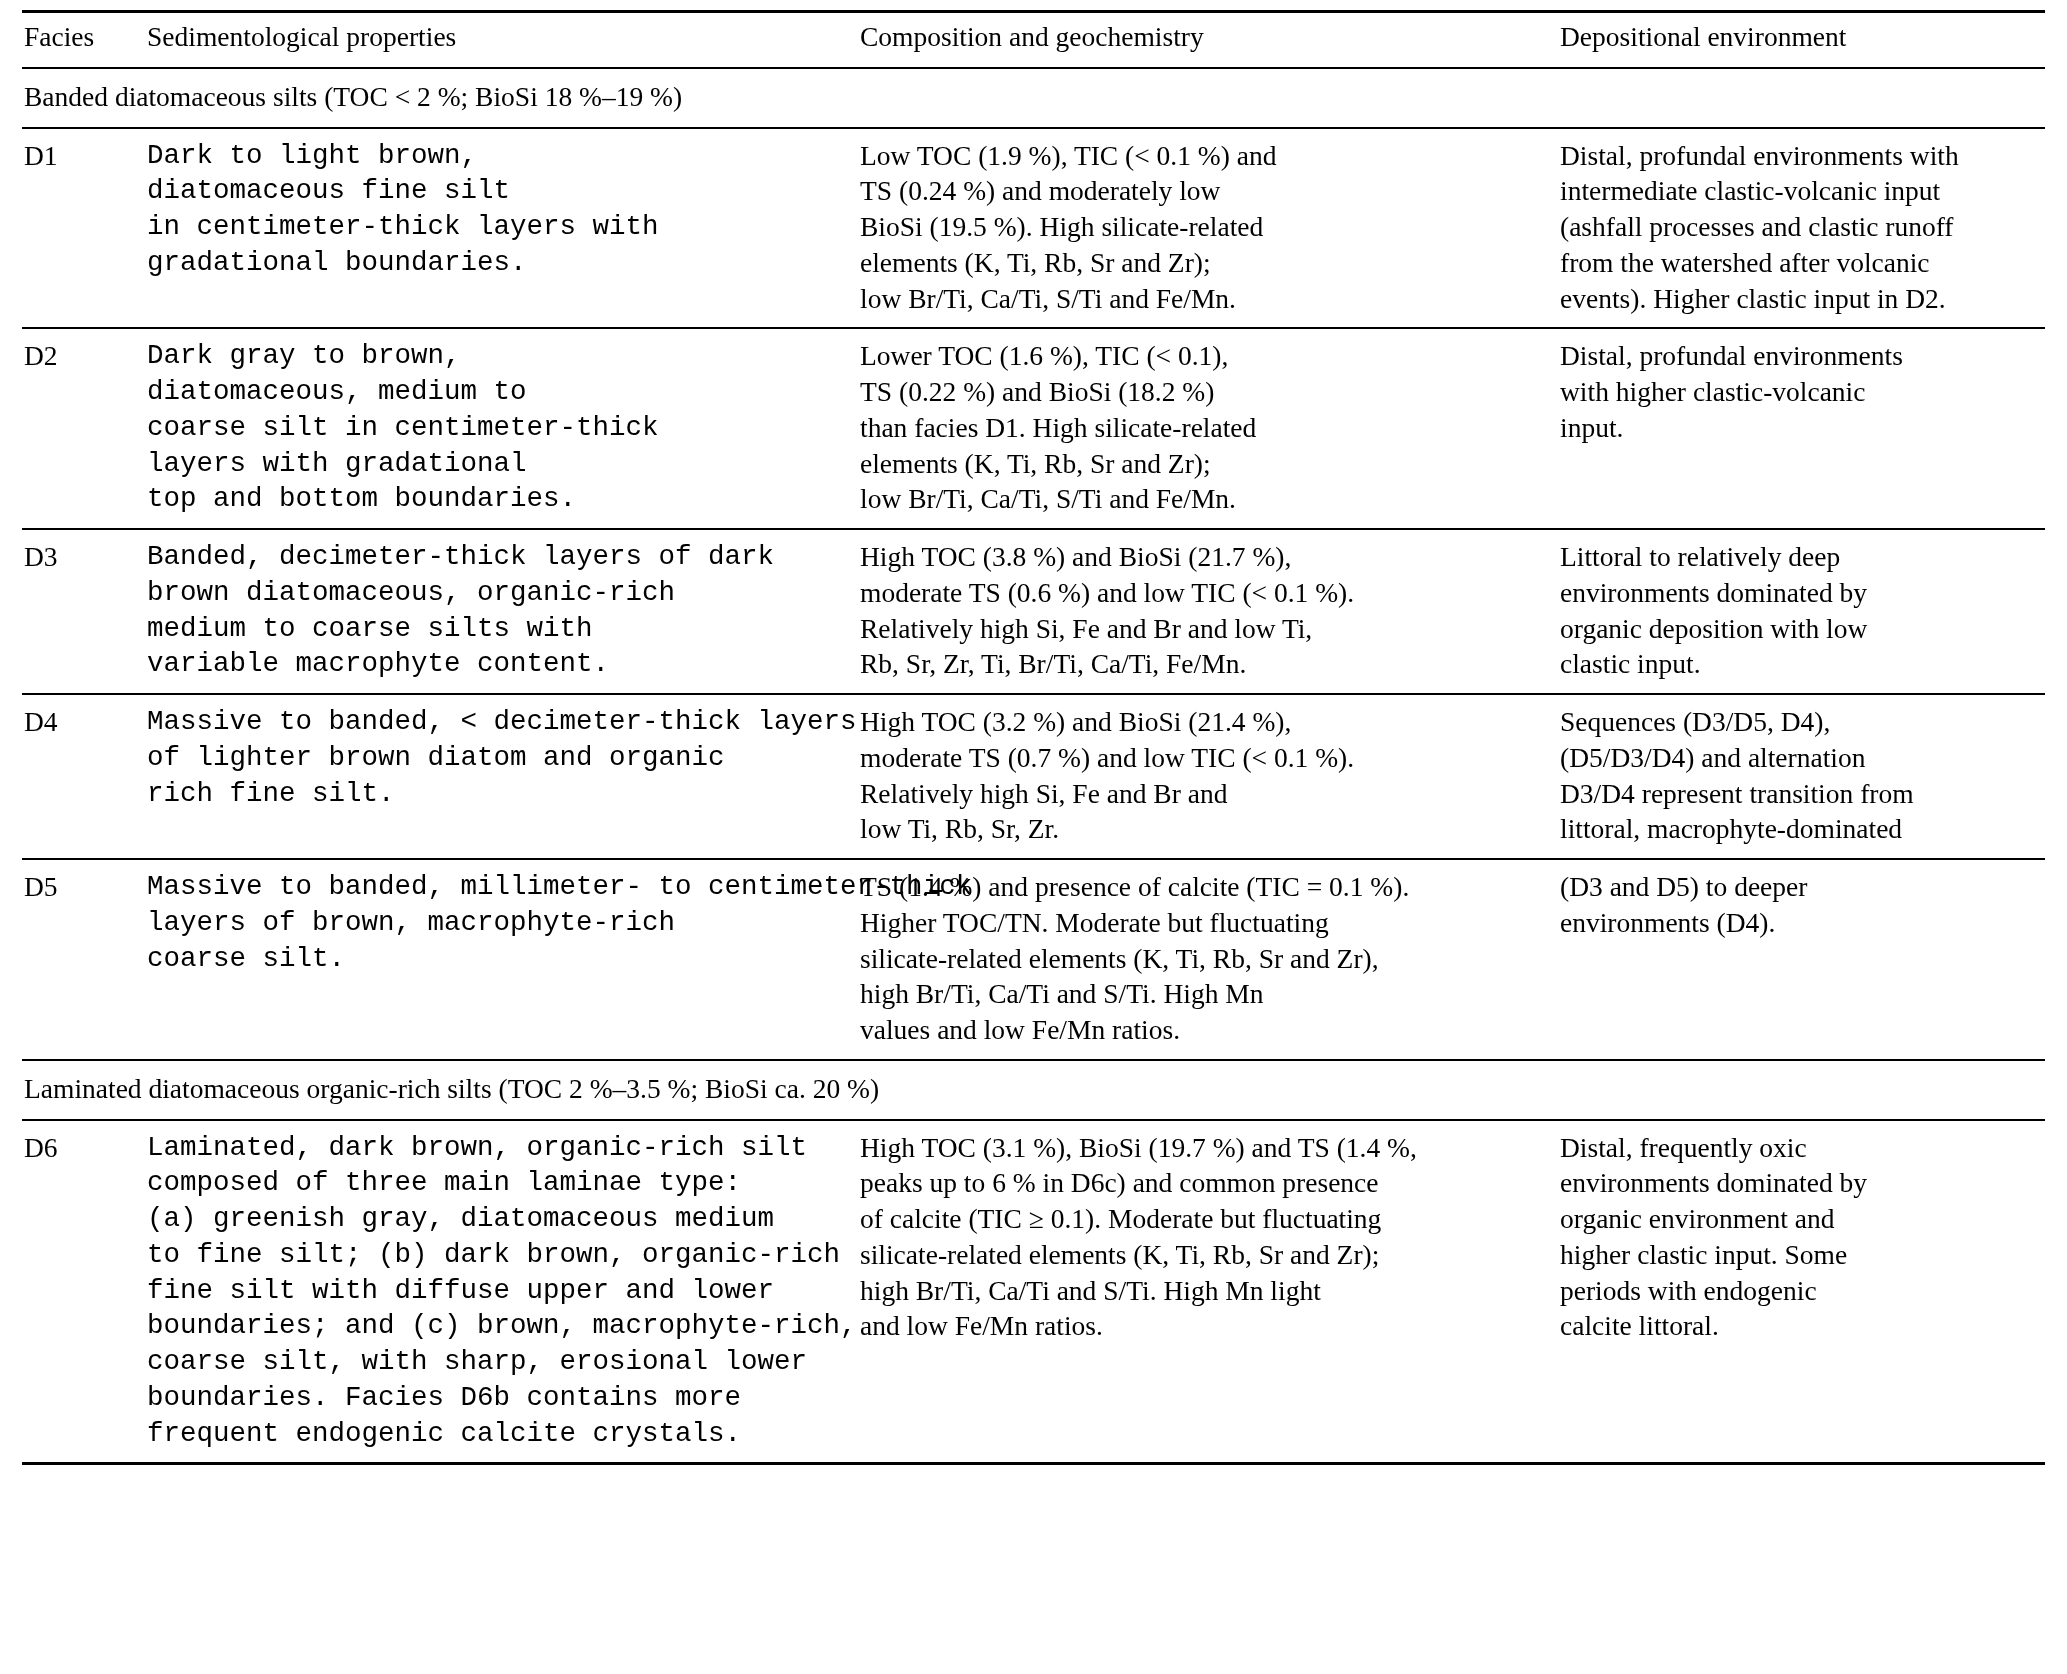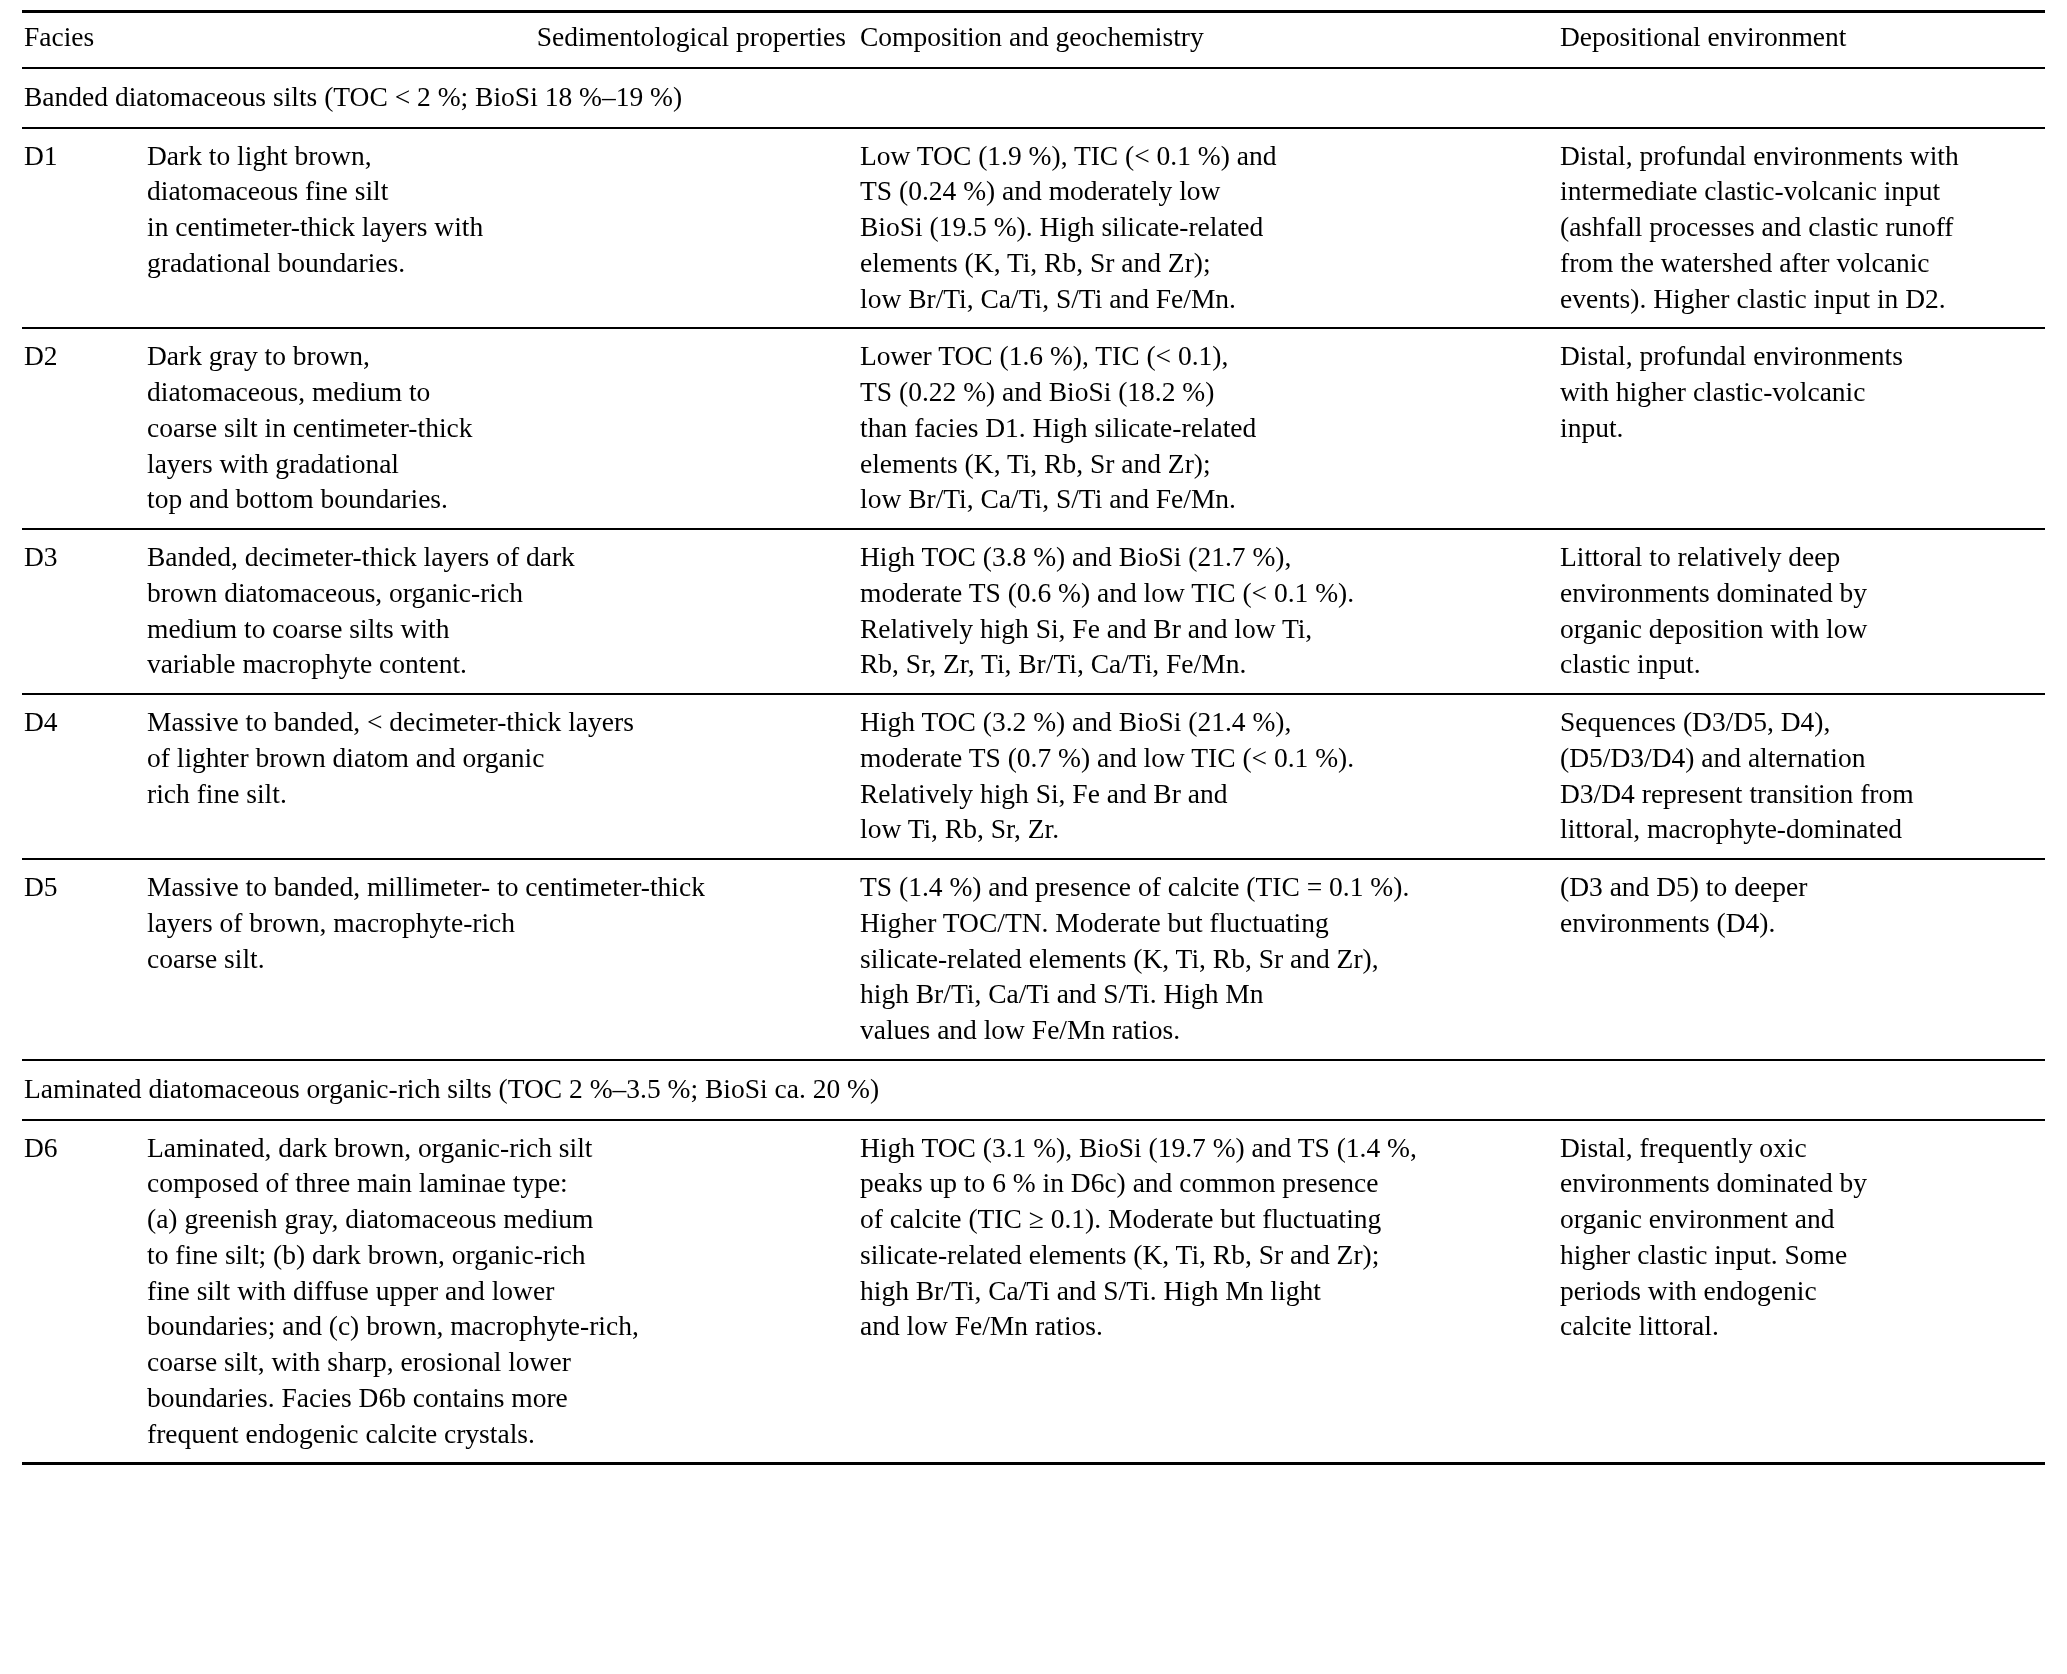--- a/index.html
+++ b/index.html
@@ -52,23 +52,24 @@
   }
   .cell-lines > div {
     white-space: nowrap;
   }
   td.col-facies {
     padding-left: 2px;
     margin-left: 13px;
   }
   td.col-sed {
     padding-left: 2px;
+    font-family: Liberation Mono, monospace;
   }
   th.col-facies { padding-left: 2px; }
-  th.col-sed { padding-left: 2px; text-align: right; }
+  th.col-sed { padding-left: 2px; }
 </style>
 </head>
 <body>
 
 <div class="page">
   <table class="facies-table">
     <colgroup>
       <col class="c-facies">
       <col class="c-sed">
       <col class="c-comp">

